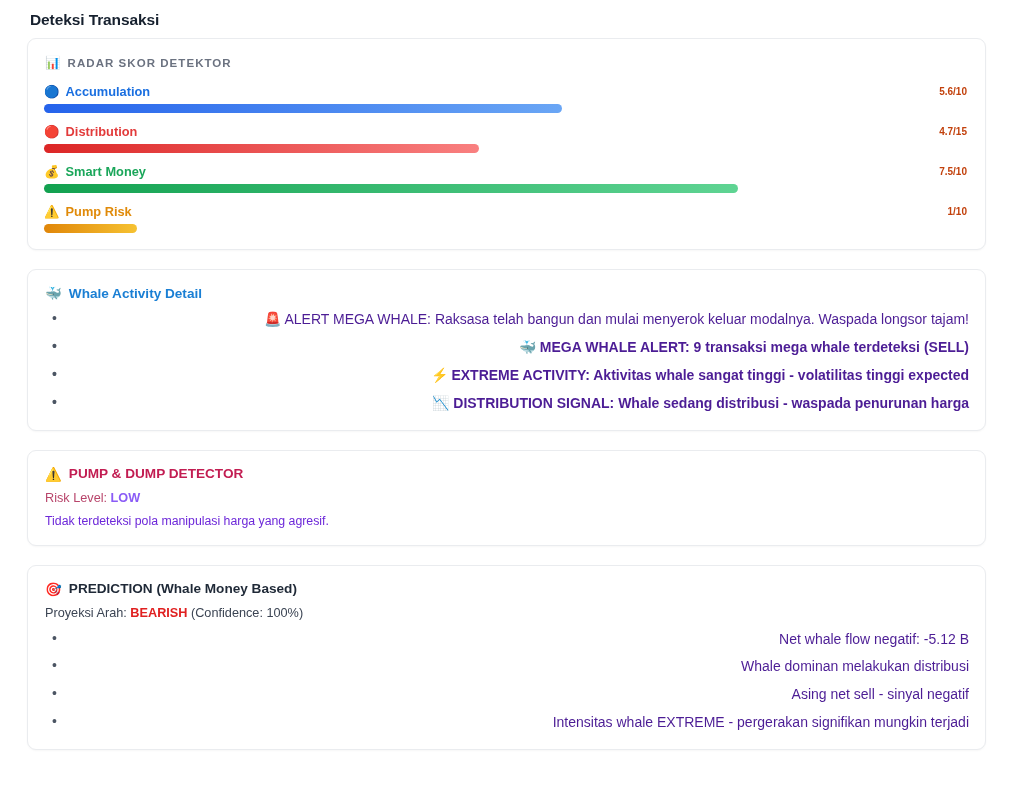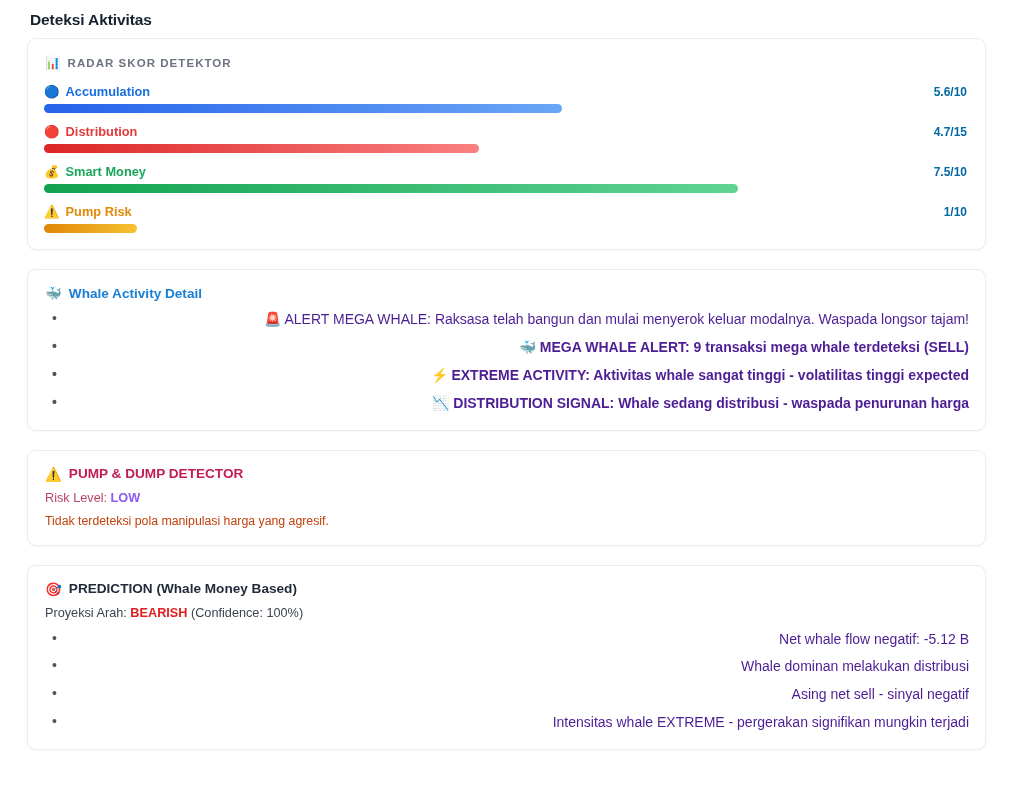--- a/index.html
+++ b/index.html
@@ -60,23 +60,23 @@
   }
   .metric-label {
     display: flex;
     align-items: center;
     gap: 6px;
     font-size: 12.8px;
     font-weight: bold;
   }
   .metric-label .emoji { font-size: 12.5px; }
   .metric-score {
-    font-size: 12px;
-    font-weight: bold;
-    color: #0369a1;
+    font-size: 10px;
+    font-weight: bold;
+    color: #c2410c;
     padding-right: 2px;
   }
 
   .bar-track {
     position: relative;
     width: 100%;
     height: 9px;
     border-radius: 6px;
     background: transparent;
   }
@@ -137,41 +137,41 @@
   li.plain { font-weight: normal; color: #323c4a; }
 
   .pump-line {
     font-size: 12.7px;
     color: #b8456b;
     margin: 0 0 9px 1px;
   }
   .pump-line b { color: #8b5cf6; }
   .pump-note {
     font-size: 12.3px;
-    color: #c2410c;
+    color: #6d28d9;
     margin: 0 0 1px 1px;
   }
 
   .pred-line {
     font-size: 12.7px;
     color: #3b4453;
     margin: 0 0 10px 1px;
   }
   .pred-line .dir {
     font-weight: bold;
     color: #e02020;
   }
   .pred-list li { color: #2b3644; font-weight: normal; }
 </style>
 </head>
 <body>
 
 <div class="page">
 
-  <h1 class="page-title">Deteksi Aktivitas</h1>
+  <h1 class="page-title">Deteksi Transaksi</h1>
 
   <div class="card">
     <div class="radar-head">
       <span class="emoji">📊</span>
       <span>RADAR SKOR DETEKTOR</span>
     </div>
 
     <div class="metric m-accumulation">
       <div class="metric-top">
         <div class="metric-label">

